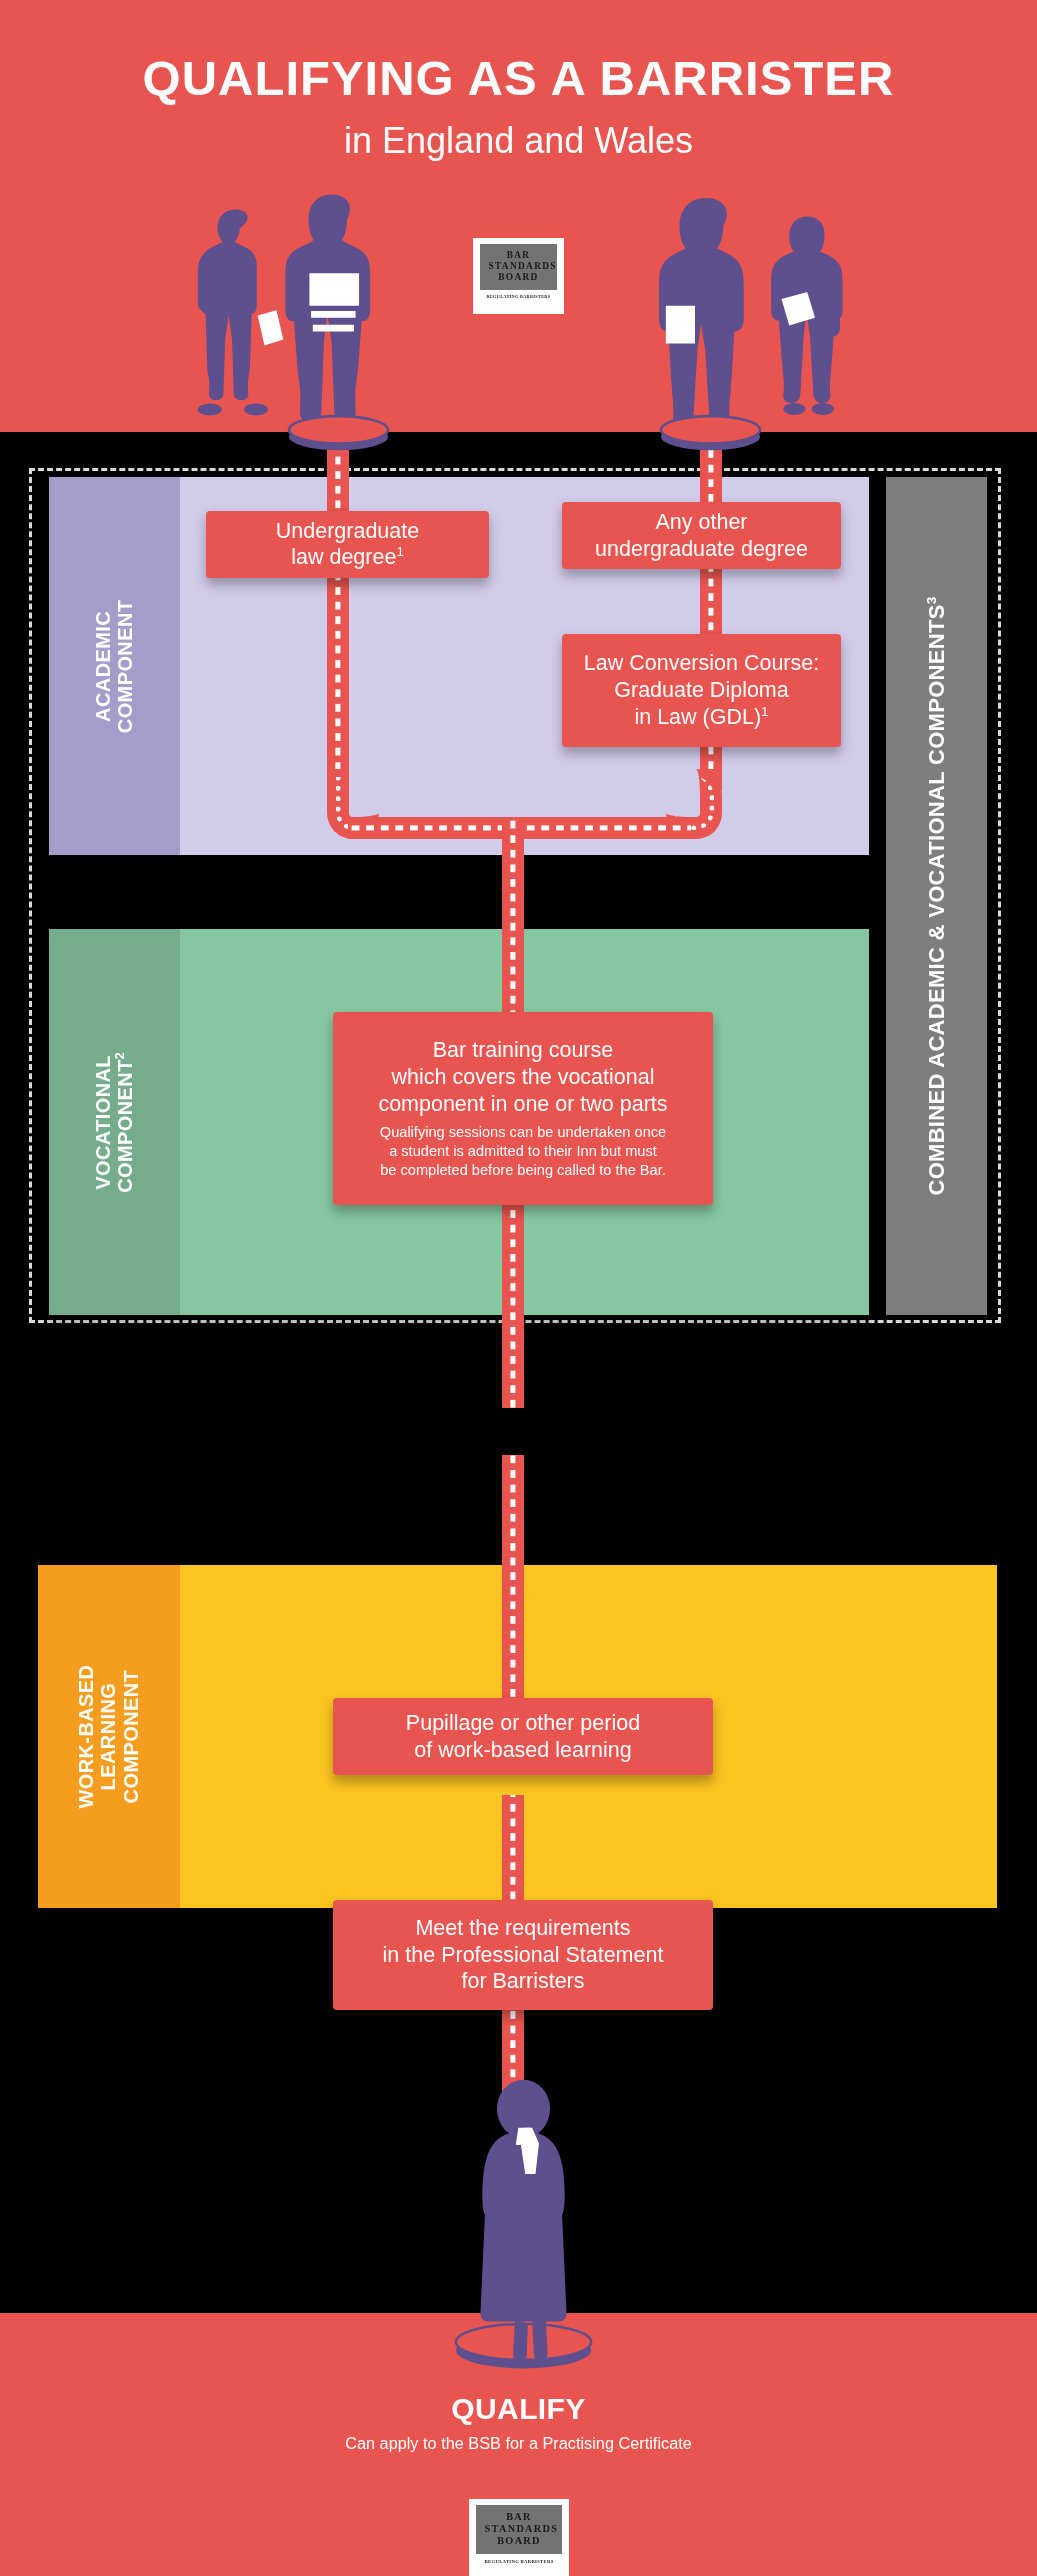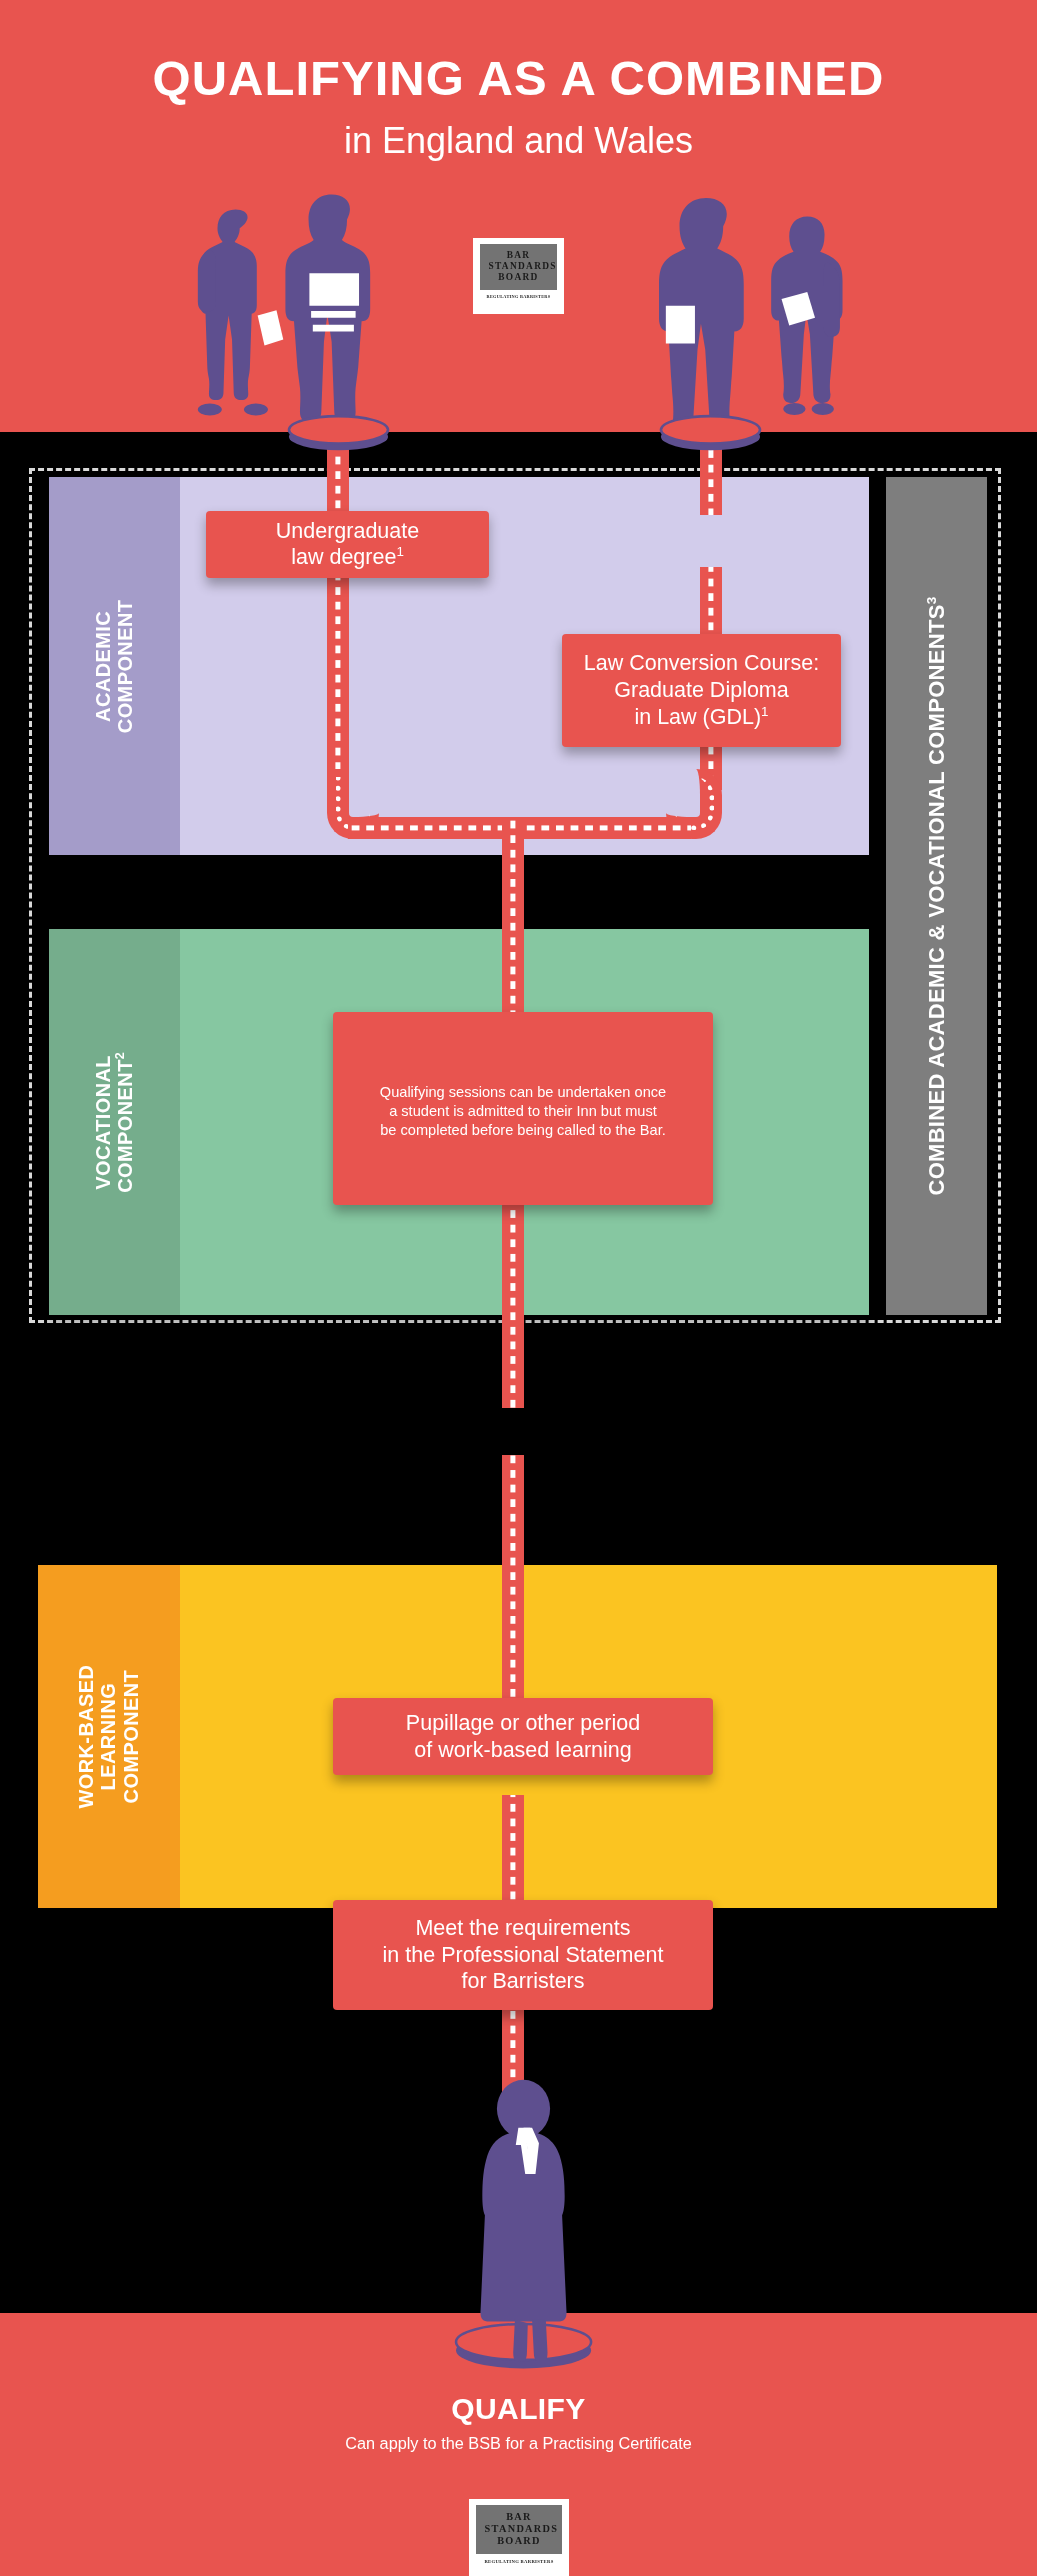--- a/index.html
+++ b/index.html
@@ -120,21 +120,21 @@
     color:#fff;font-size:16.3px;
   }
   sup{font-size:.62em;vertical-align:super;}
 </style>
 </head>
 <body>
 
 <div class="stage">
 
   <div class="header">
-    <div class="title">QUALIFYING AS A COMBINED</div>
+    <div class="title">QUALIFYING AS A BARRISTER</div>
     <div class="subtitle">in England and Wales</div>
   </div>
 
   <svg class="person" style="left:191px;top:202px;" width="94" height="215" viewBox="0 0 110 250">
     <g fill="#5e4f8f">
       <path d="M52 8c-14 0-21 10-21 22 0 7 3 12 6 16l-12 6c-9 4-14 11-14 22v46c0 6 2 9 6 10l2 60c0 6 1 11 2 16 1 6 0 14 0 18 0 5 3 7 8 7 6 0 9-3 9-9l2-62 4-28 4 28 2 62c0 6 3 9 9 9 5 0 8-2 8-7 0-4-1-12 0-18 1-5 2-10 2-16l2-60c4-1 6-4 6-10V74c0-11-5-18-14-22l-12-6c3-4 6-9 6-16C73 18 66 8 52 8z"></path>
       <path d="M22 56c-9 3-14 11-14 24v36c0 8 4 12 11 12 6 0 10-4 10-12V70c0-9-2-14-7-14z"></path>
       <ellipse cx="22" cy="242" rx="14" ry="7"></ellipse>
         <ellipse cx="76" cy="242" rx="14" ry="7"></ellipse>
     </g>
@@ -280,30 +280,41 @@
     <div class="dots v" style="top:0;height:103px;"></div>
   </div>
 
   <div class="node" style="left:206px;top:511px;width:283px;height:67px;">
     <div class="big">
       <span>Undergraduate</span><br>
       <span>law degree</span><sup>1</sup>
     </div>
   </div>
 
+  <div class="node" style="left:562px;top:502px;width:279px;height:67px;">
+    <div class="big">
+      <span>Any other</span><br>
+      <span>undergraduate degree</span>
+    </div>
+  </div>
 
   <div class="node" style="left:562px;top:634px;width:279px;height:113px;">
     <div class="big">
       <span>Law Conversion Course:</span><br>
       <span>Graduate Diploma</span><br>
       <span>in Law (GDL)</span><sup>1</sup>
     </div>
   </div>
 
   <div class="node" style="left:333px;top:1012px;width:380px;height:193px;padding:0 12px;">
+    <div class="big">
+      <span>Bar training course</span><br>
+      <span>which covers the vocational</span><br>
+      <span>component in one or two parts</span>
+    </div>
     <div class="small">
       <span>Qualifying sessions can be undertaken once</span><br>
       <span>a student is admitted to their Inn but must</span><br>
       <span>be completed before being called to the Bar.</span>
     </div>
   </div>
 
 
   <div class="node" style="left:333px;top:1698px;width:380px;height:77px;">
     <div class="big">

